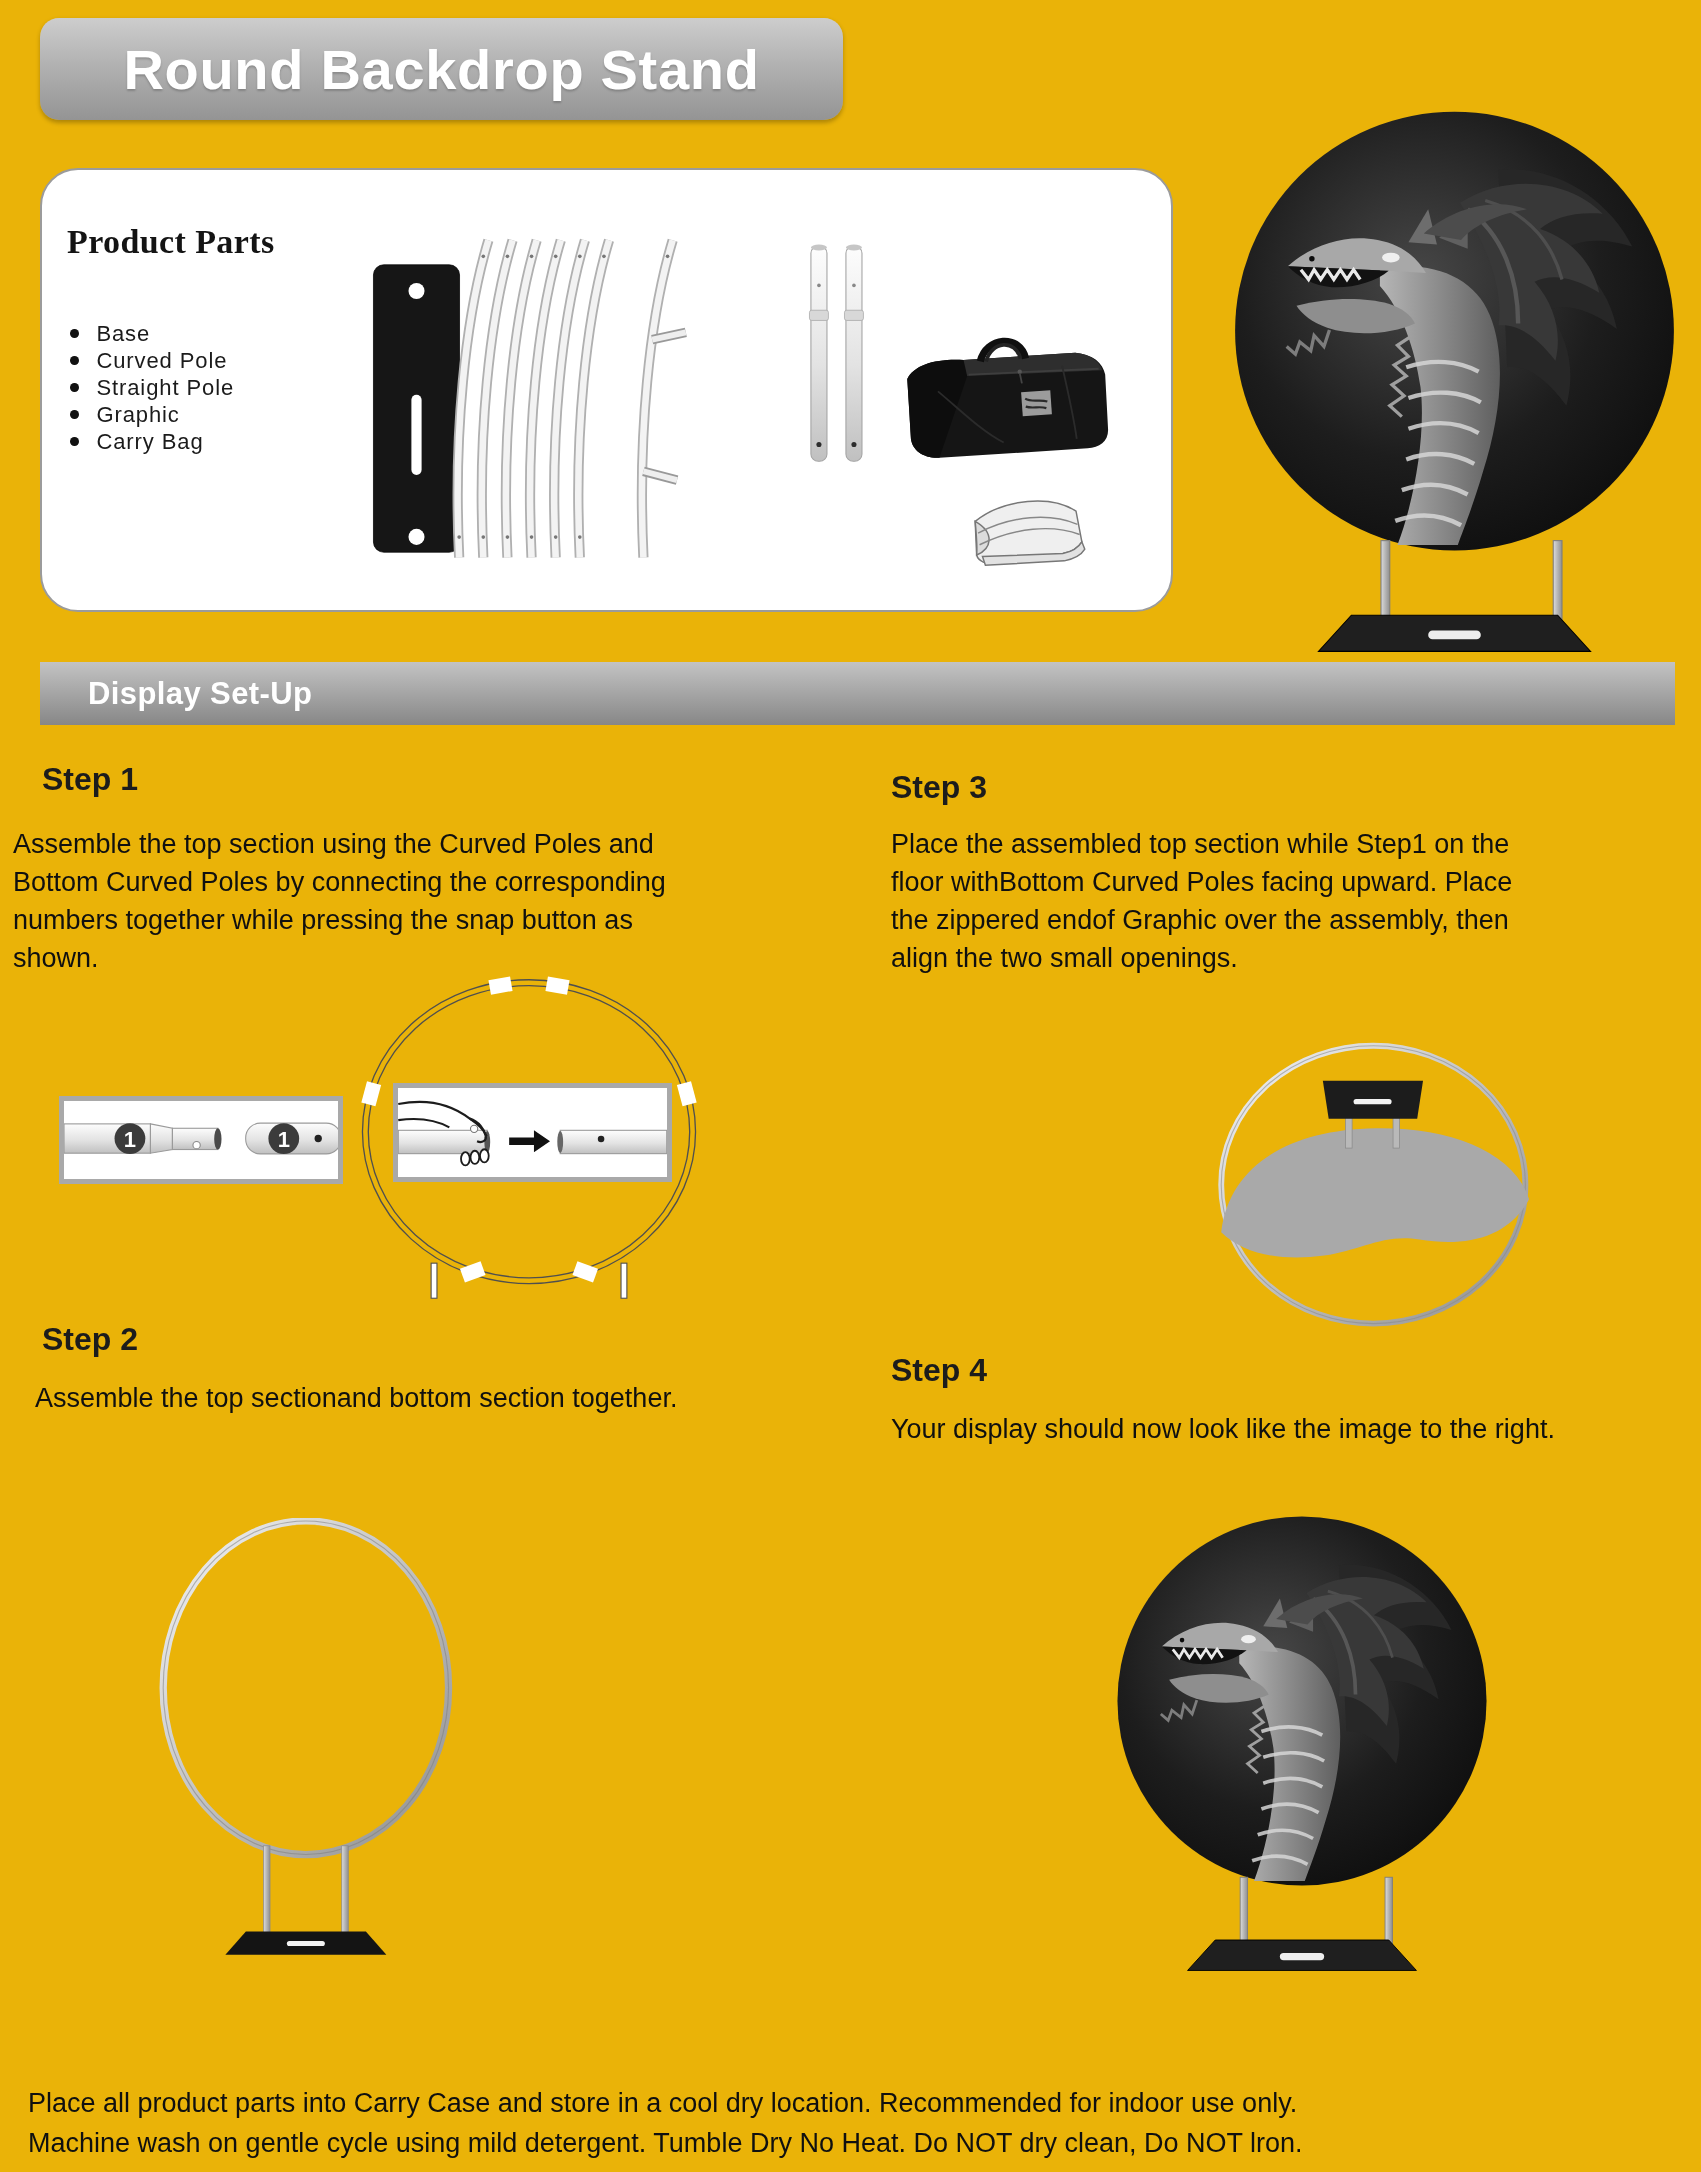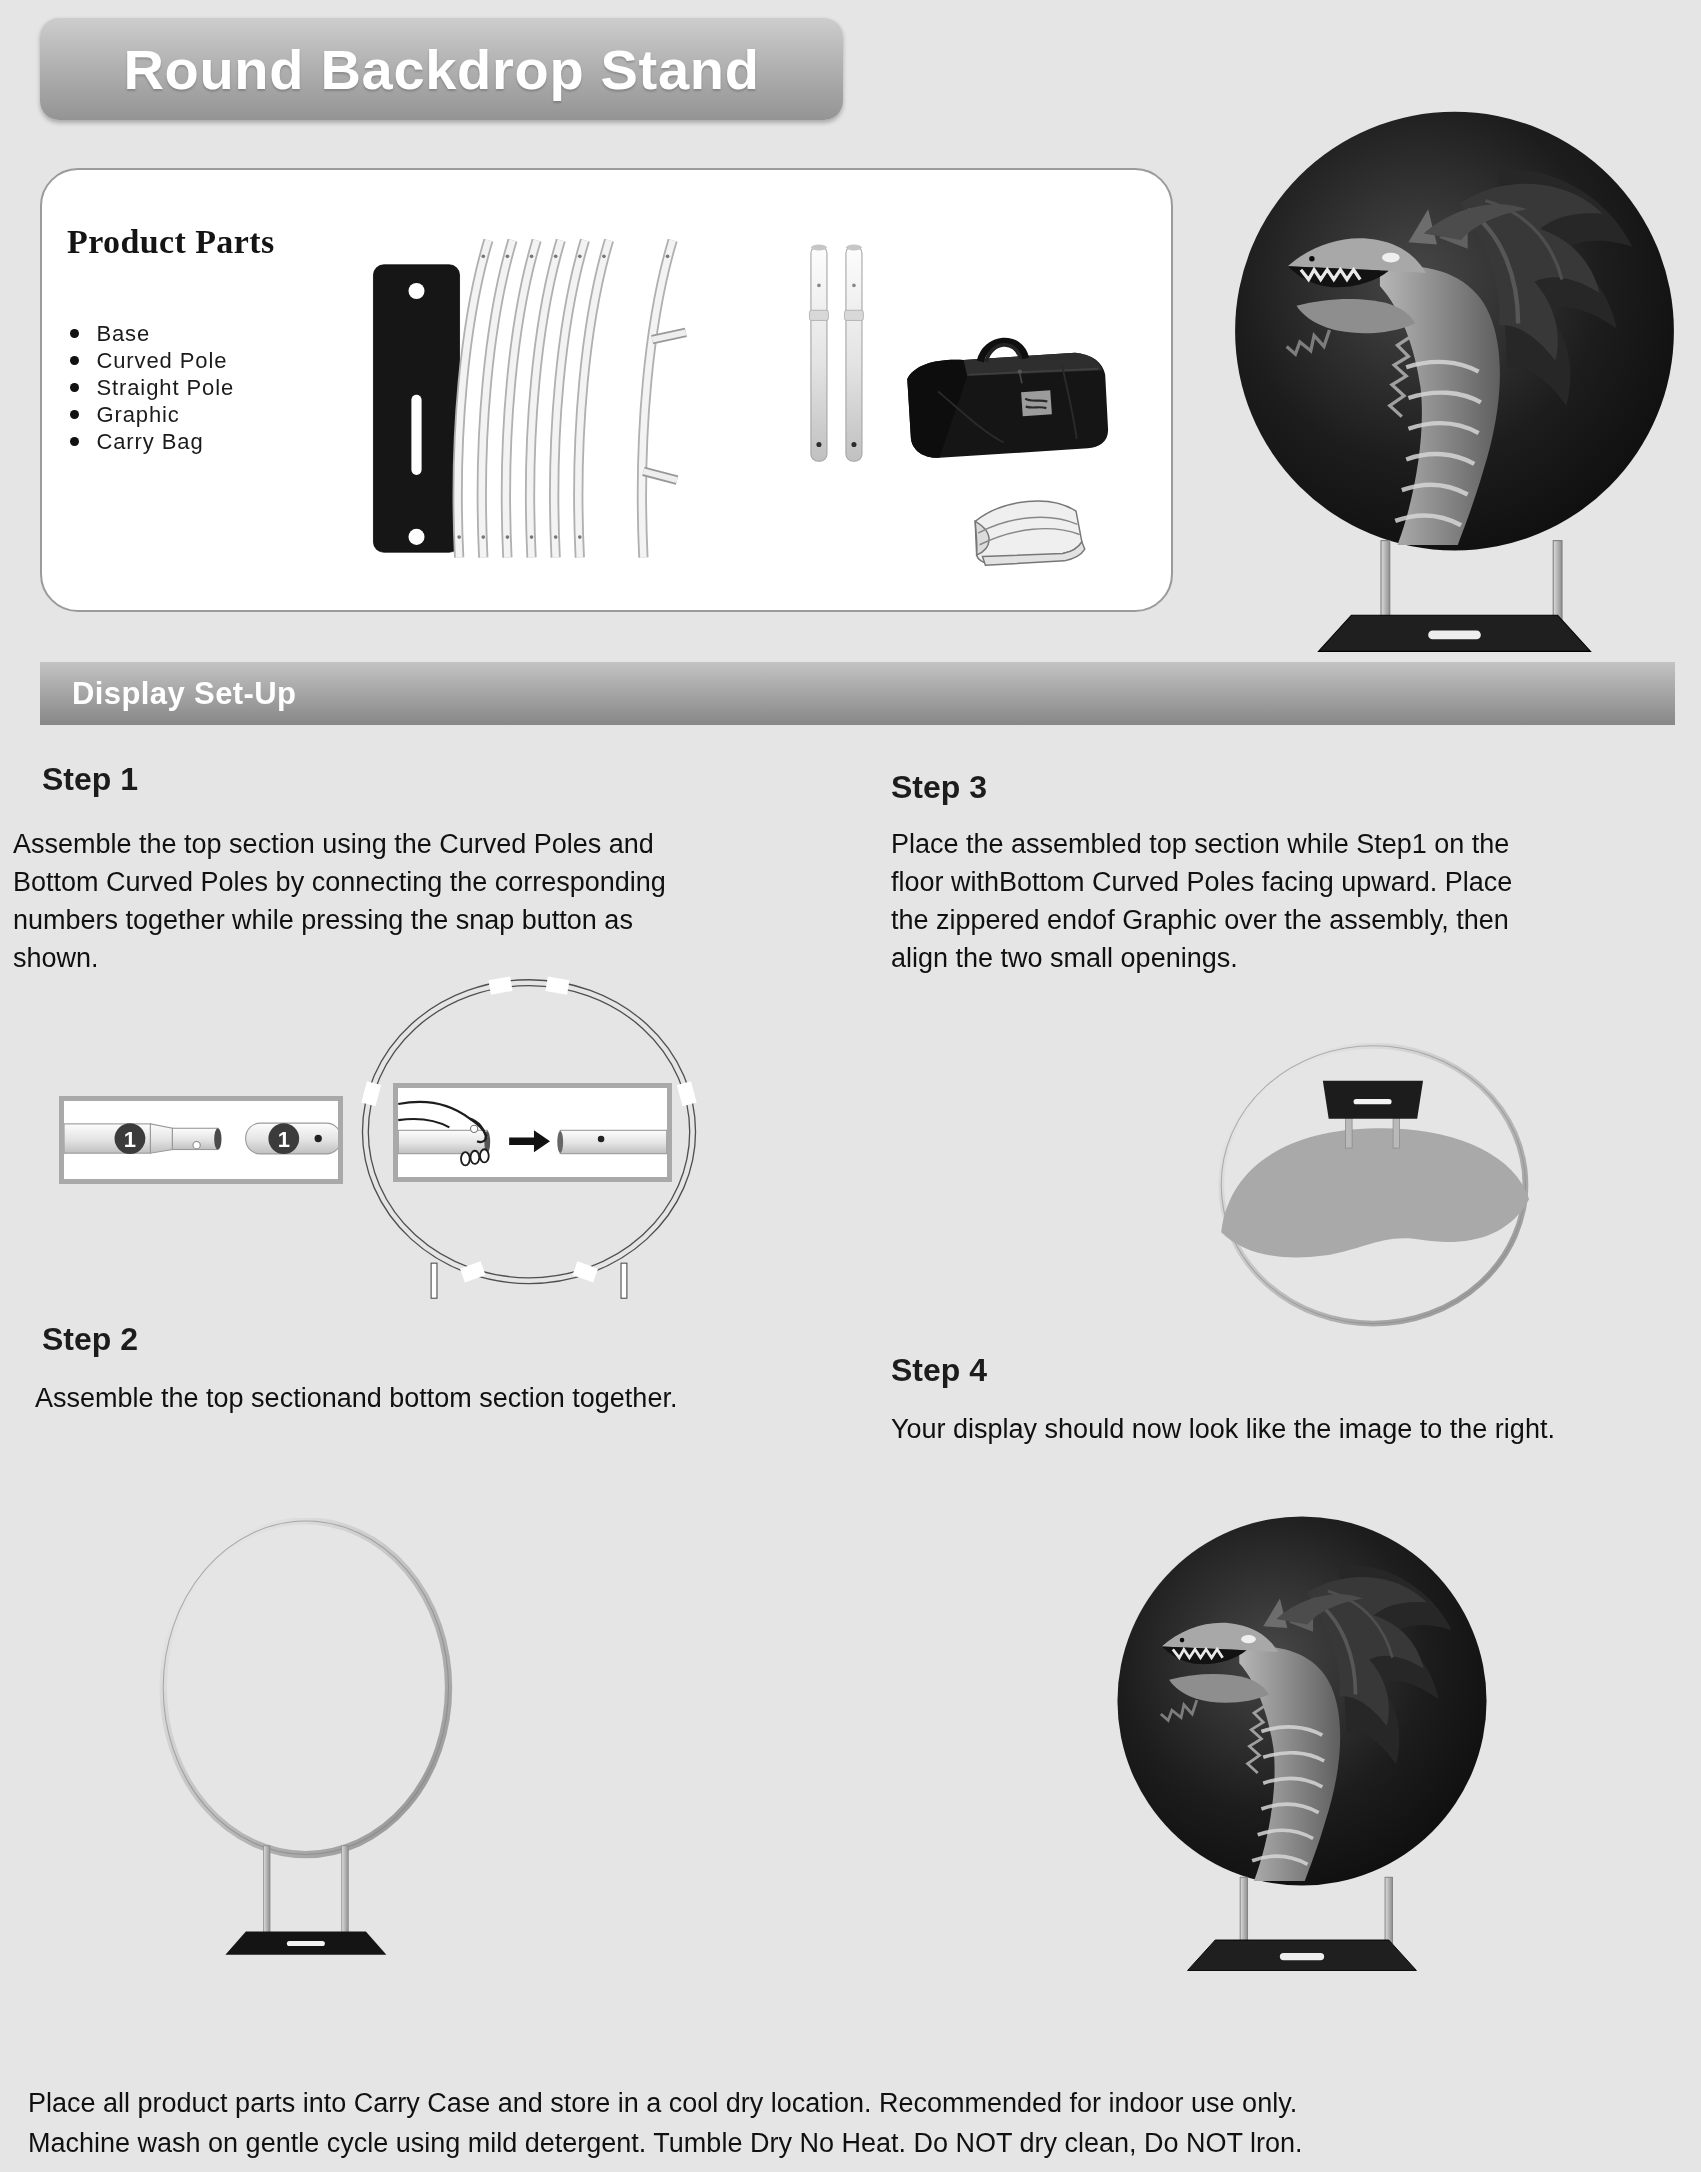--- a/index.html
+++ b/index.html
@@ -1,34 +1,34 @@
 <!DOCTYPE html>
 <html style="font-size:11.7px"><head>
 <meta charset="utf-8">
 <style>
   html,body{margin:0;padding:0;background:#fff;}
-  .page{position:relative;width:1701px;height:2172px;background:#e5e5e5;
+  .page{position:relative;width:1701px;height:2172px;background:#eab308;
         font-family:"Liberation Sans", sans-serif;color:#1a1a1a;overflow:hidden;}
   .abs{position:absolute;}
   .title-banner{left:40px;top:18.3px;width:803px;height:102px;border-radius:19px;
     background:linear-gradient(180deg,#cdcdcd 0%,#b2b2b2 45%,#949494 100%);
     display:flex;align-items:center;justify-content:center;
     box-shadow:0 2.2px 4.4px rgba(0,0,0,.25);}
   .title-banner h1{margin:0;font-size:56px;font-weight:bold;color:#ffffff;letter-spacing:0.7px;
     text-shadow:0 1.5px 2.2px rgba(0,0,0,.2);}
   .parts-box{left:40px;top:168px;width:1129px;height:440px;border:2.9px solid #9b9b9b;
     border-radius:38px;background:#fff;}
   .parts-heading{left:67px;top:223px;font-size:34px;font-weight:bold;color:#141414;letter-spacing:0.4px;font-family:Liberation Serif, serif;}
   .parts-list{left:70px;top:320px;list-style:none;margin:0;padding:0;}
   .parts-list li{display:flex;align-items:center;height:27px;font-size:22px;letter-spacing:0.9px;color:#1b1b1b;}
   .dot{width:8.8px;height:8.8px;border-radius:50%;background:#111;margin-right:17.6px;flex:0 0 auto;}
   .section-banner{left:40px;width:1635px;height:63px;
     background:linear-gradient(180deg,#c3c3c3 0%,#a5a5a5 50%,#878787 100%);
     display:flex;align-items:center;}
-  .section-banner span{font-size:31px;font-weight:bold;color:#ffffff;padding-left:32px;letter-spacing:0.4px;}
+  .section-banner span{font-size:31px;font-weight:bold;color:#ffffff;padding-left:48px;letter-spacing:0.4px;}
   .step-h{font-size:32px;font-weight:bold;color:#1c1c1c;}
   .step-p .line{font-size:27px;line-height:38px;color:#101010;white-space:nowrap;}
   .care .line{font-size:27px;line-height:40px;color:#101010;white-space:nowrap;}
   .inset{border:5.1px solid #a9a9a9;background:#fff;}
   svg{display:block;}
 </style>
 </head>
 <body>
 
 <div class="page">

